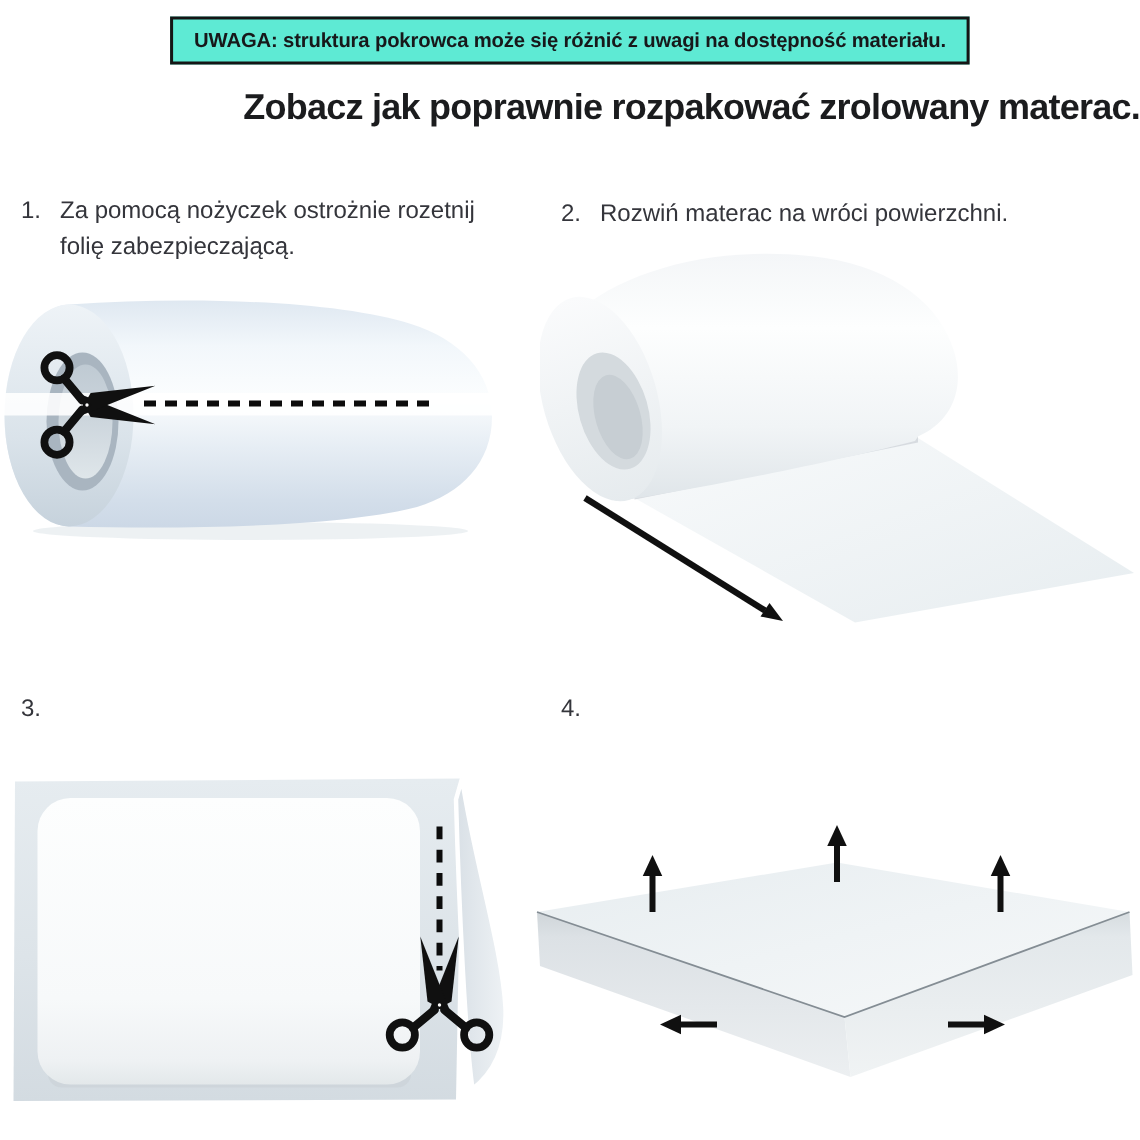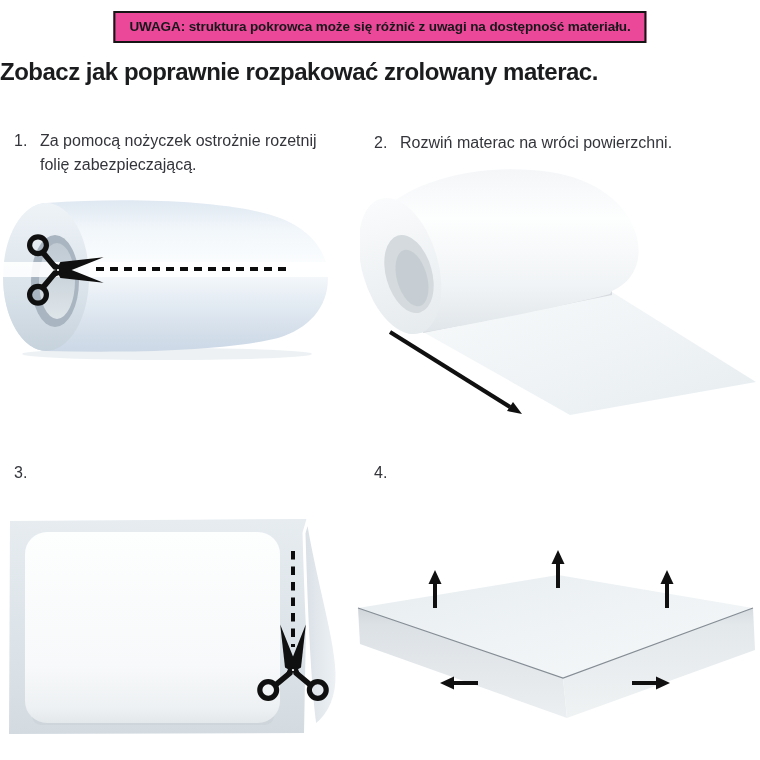--- a/index.html
+++ b/index.html
@@ -2,26 +2,26 @@
 <html lang="pl"><head>
 <meta charset="utf-8">
 <style>
   html,body{margin:0;padding:0;background:#ffffff;}
   .page{
     position:relative;width:760px;height:760px;overflow:hidden;background:#ffffff;
     font-family:"Liberation Sans",sans-serif;color:#34353b;
   }
   .notice{
     position:absolute;top:11px;left:50%;transform:translateX(-50%);
-    background:#ec4899;border:2px solid #151515;
+    background:#5eead4;border:2px solid #151515;
     padding:6px 14px 7px 14px;white-space:nowrap;
     font-size:13.5px;font-weight:bold;color:#17181a;letter-spacing:-0.1px;
   }
   .heading{
-    position:absolute;top:58px;left:0;width:760px;margin:0;text-align:left;
+    position:absolute;top:58px;left:0;width:760px;margin:0;text-align:right;
     font-size:24px;font-weight:bold;color:#1b1c1e;letter-spacing:-0.5px;
   }
   .step-label{position:absolute;display:flex;align-items:flex-start;font-size:16px;line-height:24px;}
   .step-label .num{flex:0 0 26px;}
   .step-label .txt{white-space:pre-line;}
   .s1{left:14px;top:129px;width:340px;}
   .s2{left:374px;top:131px;width:386px;}
   .s3{left:14px;top:461px;width:340px;}
   .s4{left:374px;top:461px;width:386px;}
   .illus{position:absolute;display:block;}

